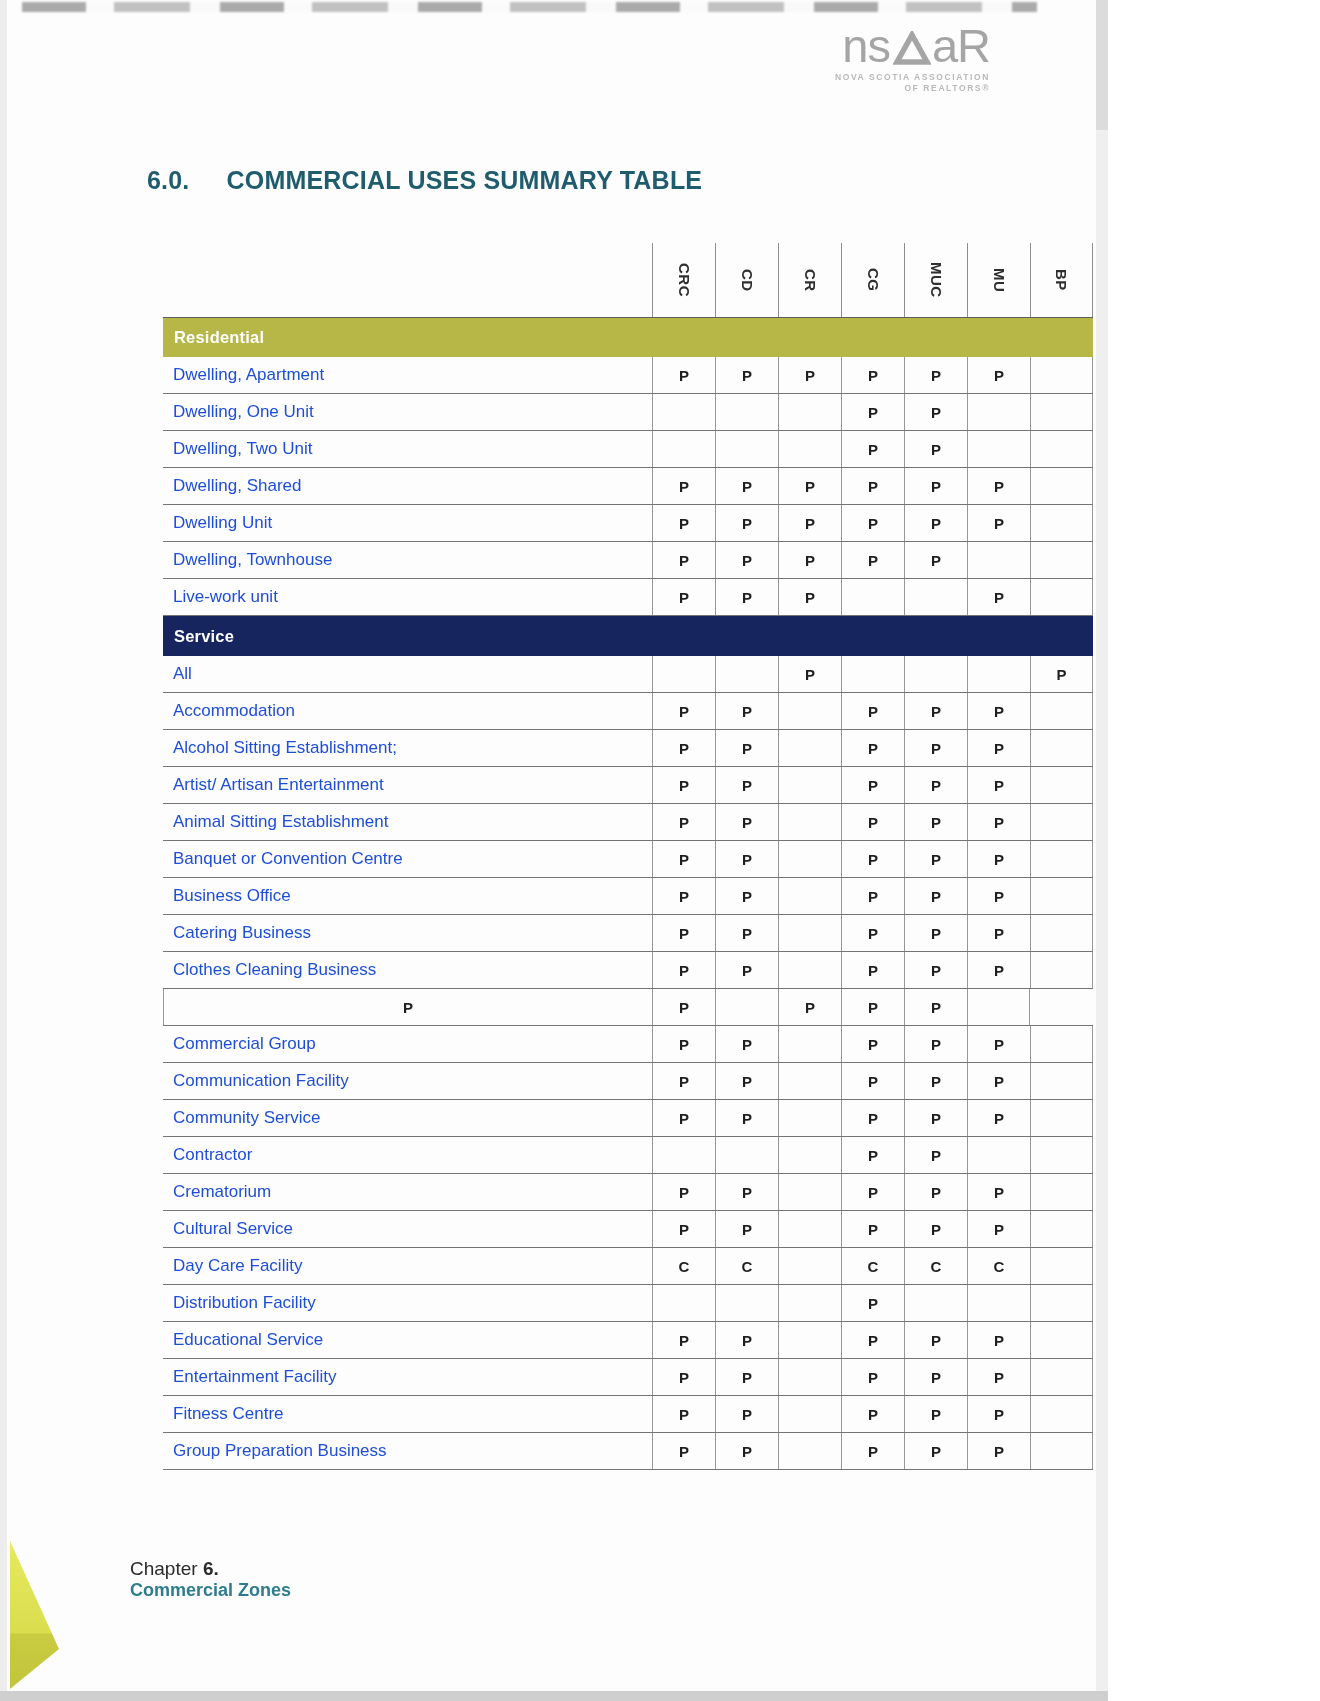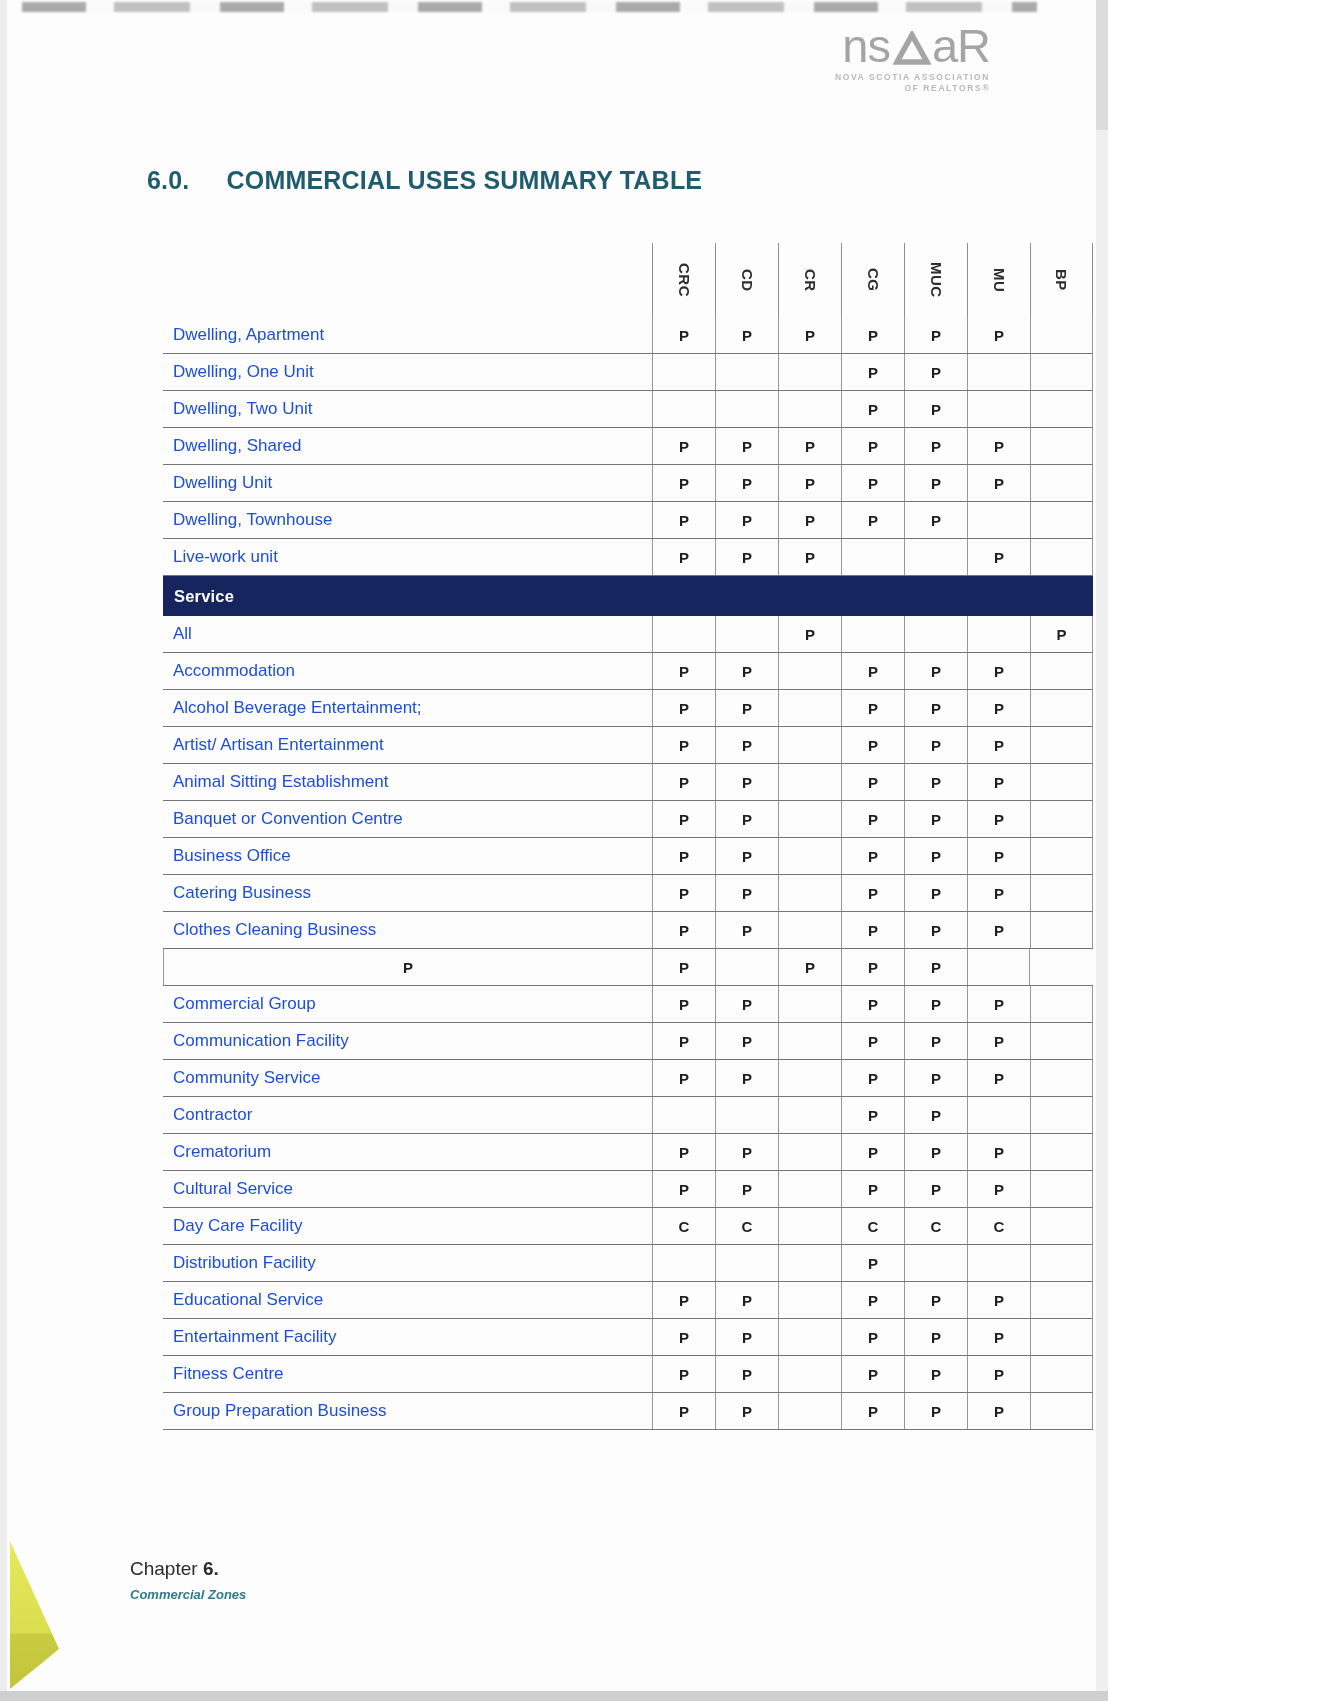--- a/index.html
+++ b/index.html
@@ -46,21 +46,21 @@
   .band-1{background:var(--service);}
   .t-row{height:36px; border-bottom:1px solid #757575;}
   .t-label{display:flex; align-items:center; padding-left:10px; font-size:17px; color:#1d4ed8;}
   .t-cell{display:flex; align-items:center; justify-content:center; border-left:1px solid #979797;
     font-size:15px; font-weight:700; color:#1f1f1f;}
   .t-cell:last-child{border-right:1px solid #979797;}
 
   
   .footer-left{position:absolute; left:130px; top:1558px; font-size:19px; color:#2b2b2b;}
   .footer-line1 b{font-weight:700;}
-  .footer-zones{margin-top:7px; font-weight:700; color:var(--accent-teal); font-size:13px;font-style:italic;}
+  .footer-zones{font-weight:700; color:var(--accent-teal); font-size:18px;}
   .page-number{position:absolute; left:1108px; top:1562px; font-size:20px; font-weight:700; color:var(--accent-teal);}
   .corner-arrow{position:absolute; left:7px; top:1537px;}
 </style>
 </head>
 <body>
 
 <div class="page">
 
   <div class="edge-left"></div>
   <div class="edge-right"></div>
@@ -106,20 +106,23 @@
         <div class="t-hcell">
           <span>MUC</span>
         </div>
         <div class="t-hcell">
           <span>MU</span>
         </div>
         <div class="t-hcell">
           <span>BP</span>
         </div>
       </div>
+      <div class="t-band band-0">
+        <span>Residential</span>
+      </div>
       <div class="t-row">
         <div class="t-label">Dwelling, Apartment</div>
         <div class="t-cell">P</div>
         <div class="t-cell">P</div>
         <div class="t-cell">P</div>
         <div class="t-cell">P</div>
         <div class="t-cell">P</div>
         <div class="t-cell">P</div>
         <div class="t-cell"></div>
       </div>
@@ -200,21 +203,21 @@
         <div class="t-label">Accommodation</div>
         <div class="t-cell">P</div>
         <div class="t-cell">P</div>
         <div class="t-cell"></div>
         <div class="t-cell">P</div>
         <div class="t-cell">P</div>
         <div class="t-cell">P</div>
         <div class="t-cell"></div>
       </div>
       <div class="t-row">
-        <div class="t-label">Alcohol Beverage Entertainment;</div>
+        <div class="t-label">Alcohol Sitting Establishment;</div>
         <div class="t-cell">P</div>
         <div class="t-cell">P</div>
         <div class="t-cell"></div>
         <div class="t-cell">P</div>
         <div class="t-cell">P</div>
         <div class="t-cell">P</div>
         <div class="t-cell"></div>
       </div>
       <div class="t-row">
         <div class="t-label">Artist/ Artisan Entertainment</div>

